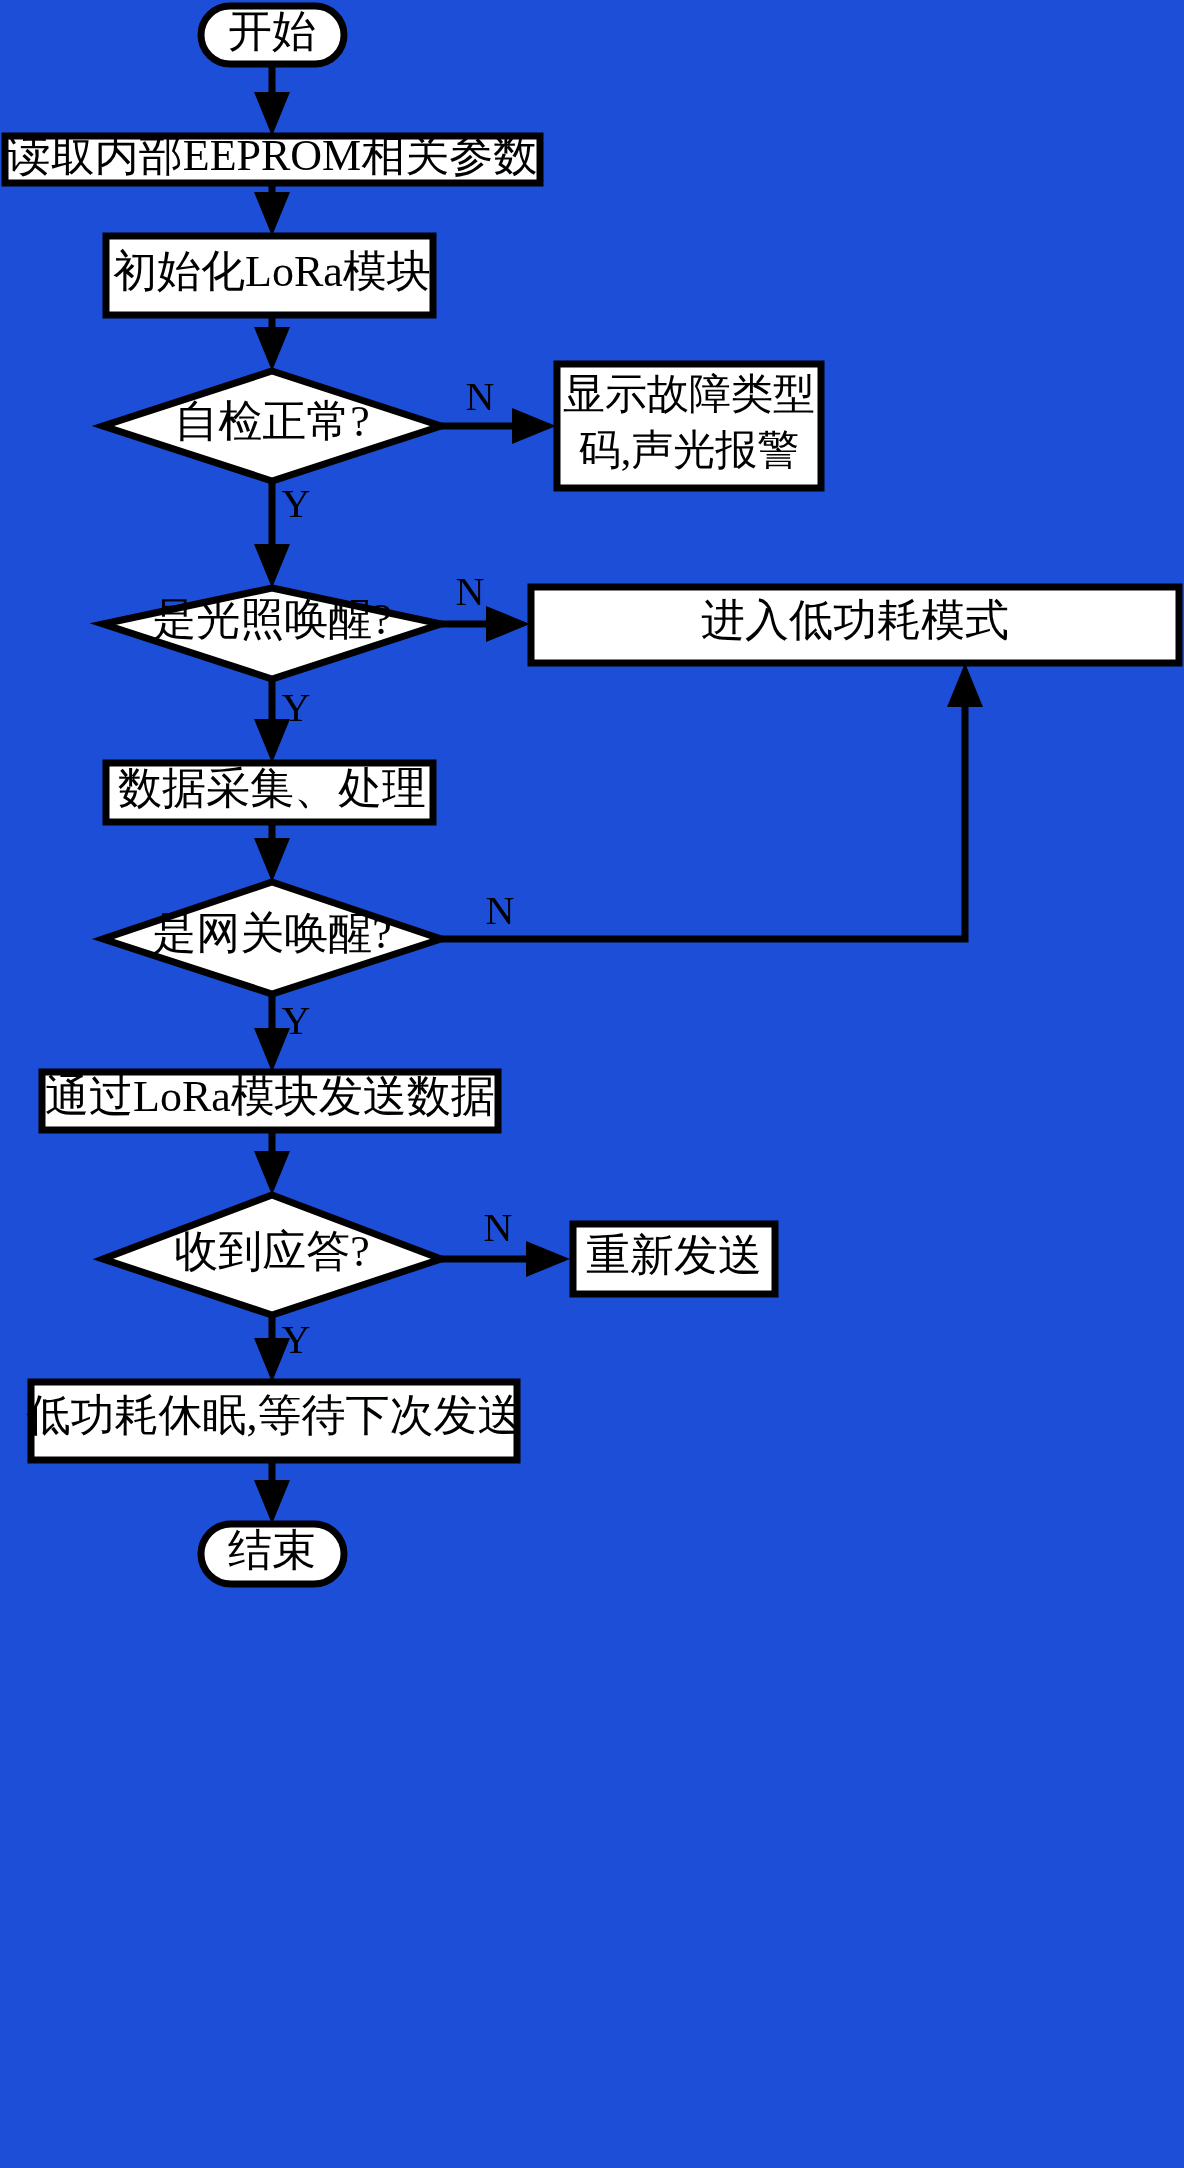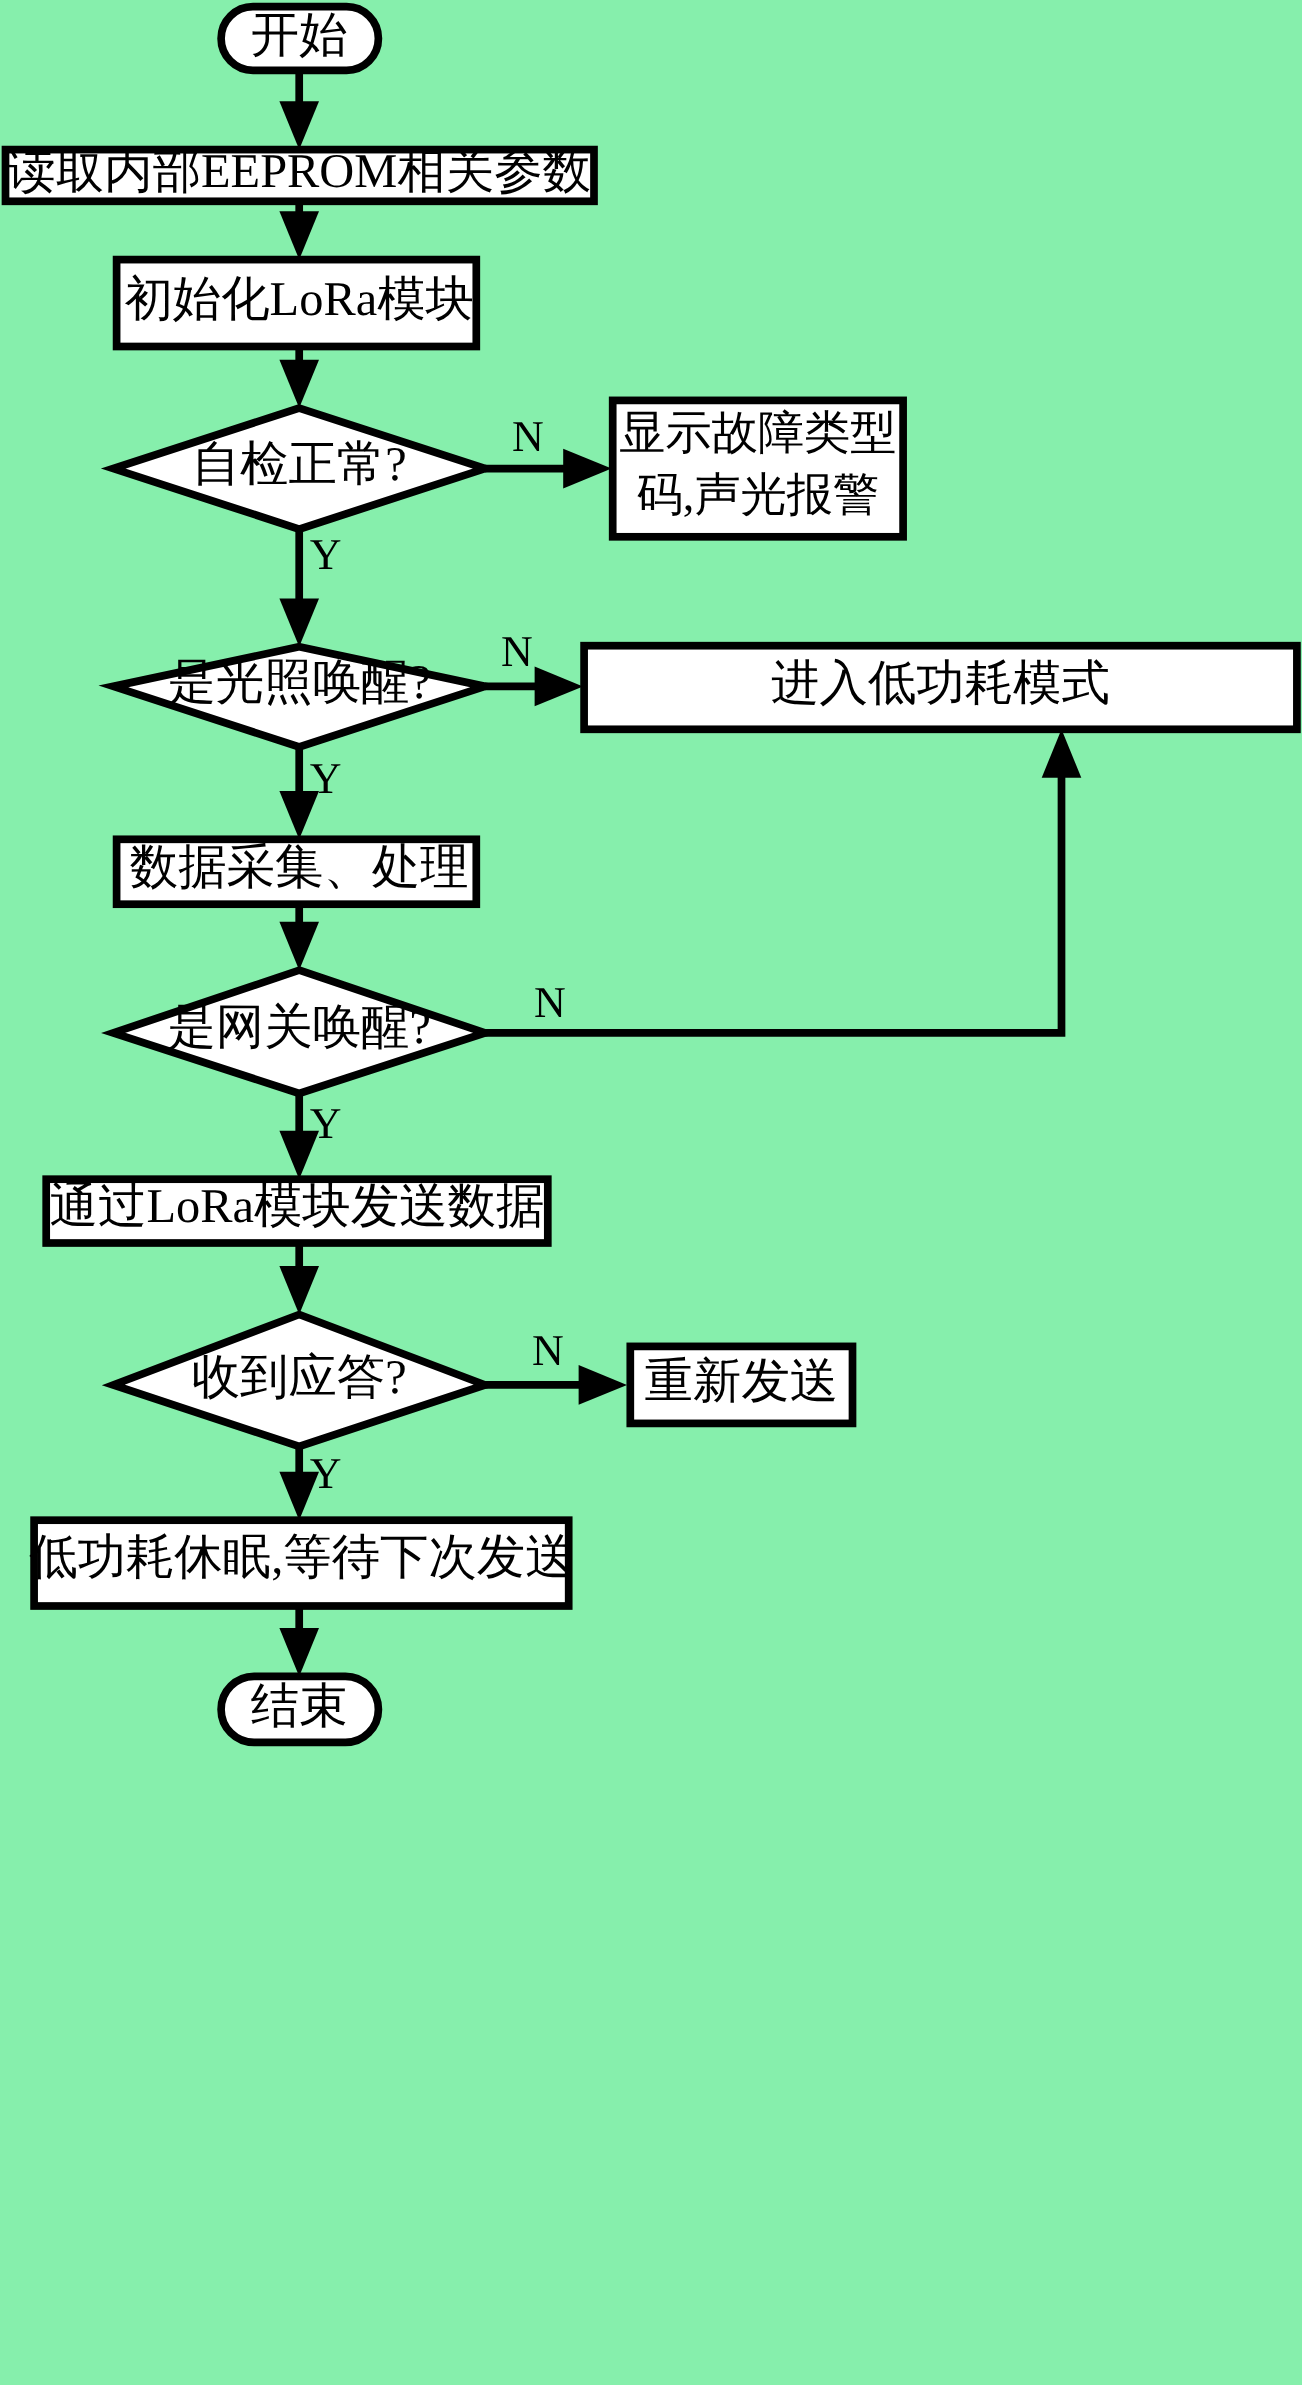--- a/index.html
+++ b/index.html
@@ -4,21 +4,21 @@
 <style>
   html, body {
     margin: 0;
     padding: 0;
     background: #ffffff;
   }
   #flowchart-root {
     position: relative;
     width: 1184px;
     height: 2168px;
-    background: #86efac;
+    background: #1d4ed8;
     font-family: "Liberation Serif", "DejaVu Serif", serif;
   }
   svg.fc-canvas {
     position: absolute;
     left: 0;
     top: 0;
     width: 1184px;
     height: 2168px;
     display: block;
   }

